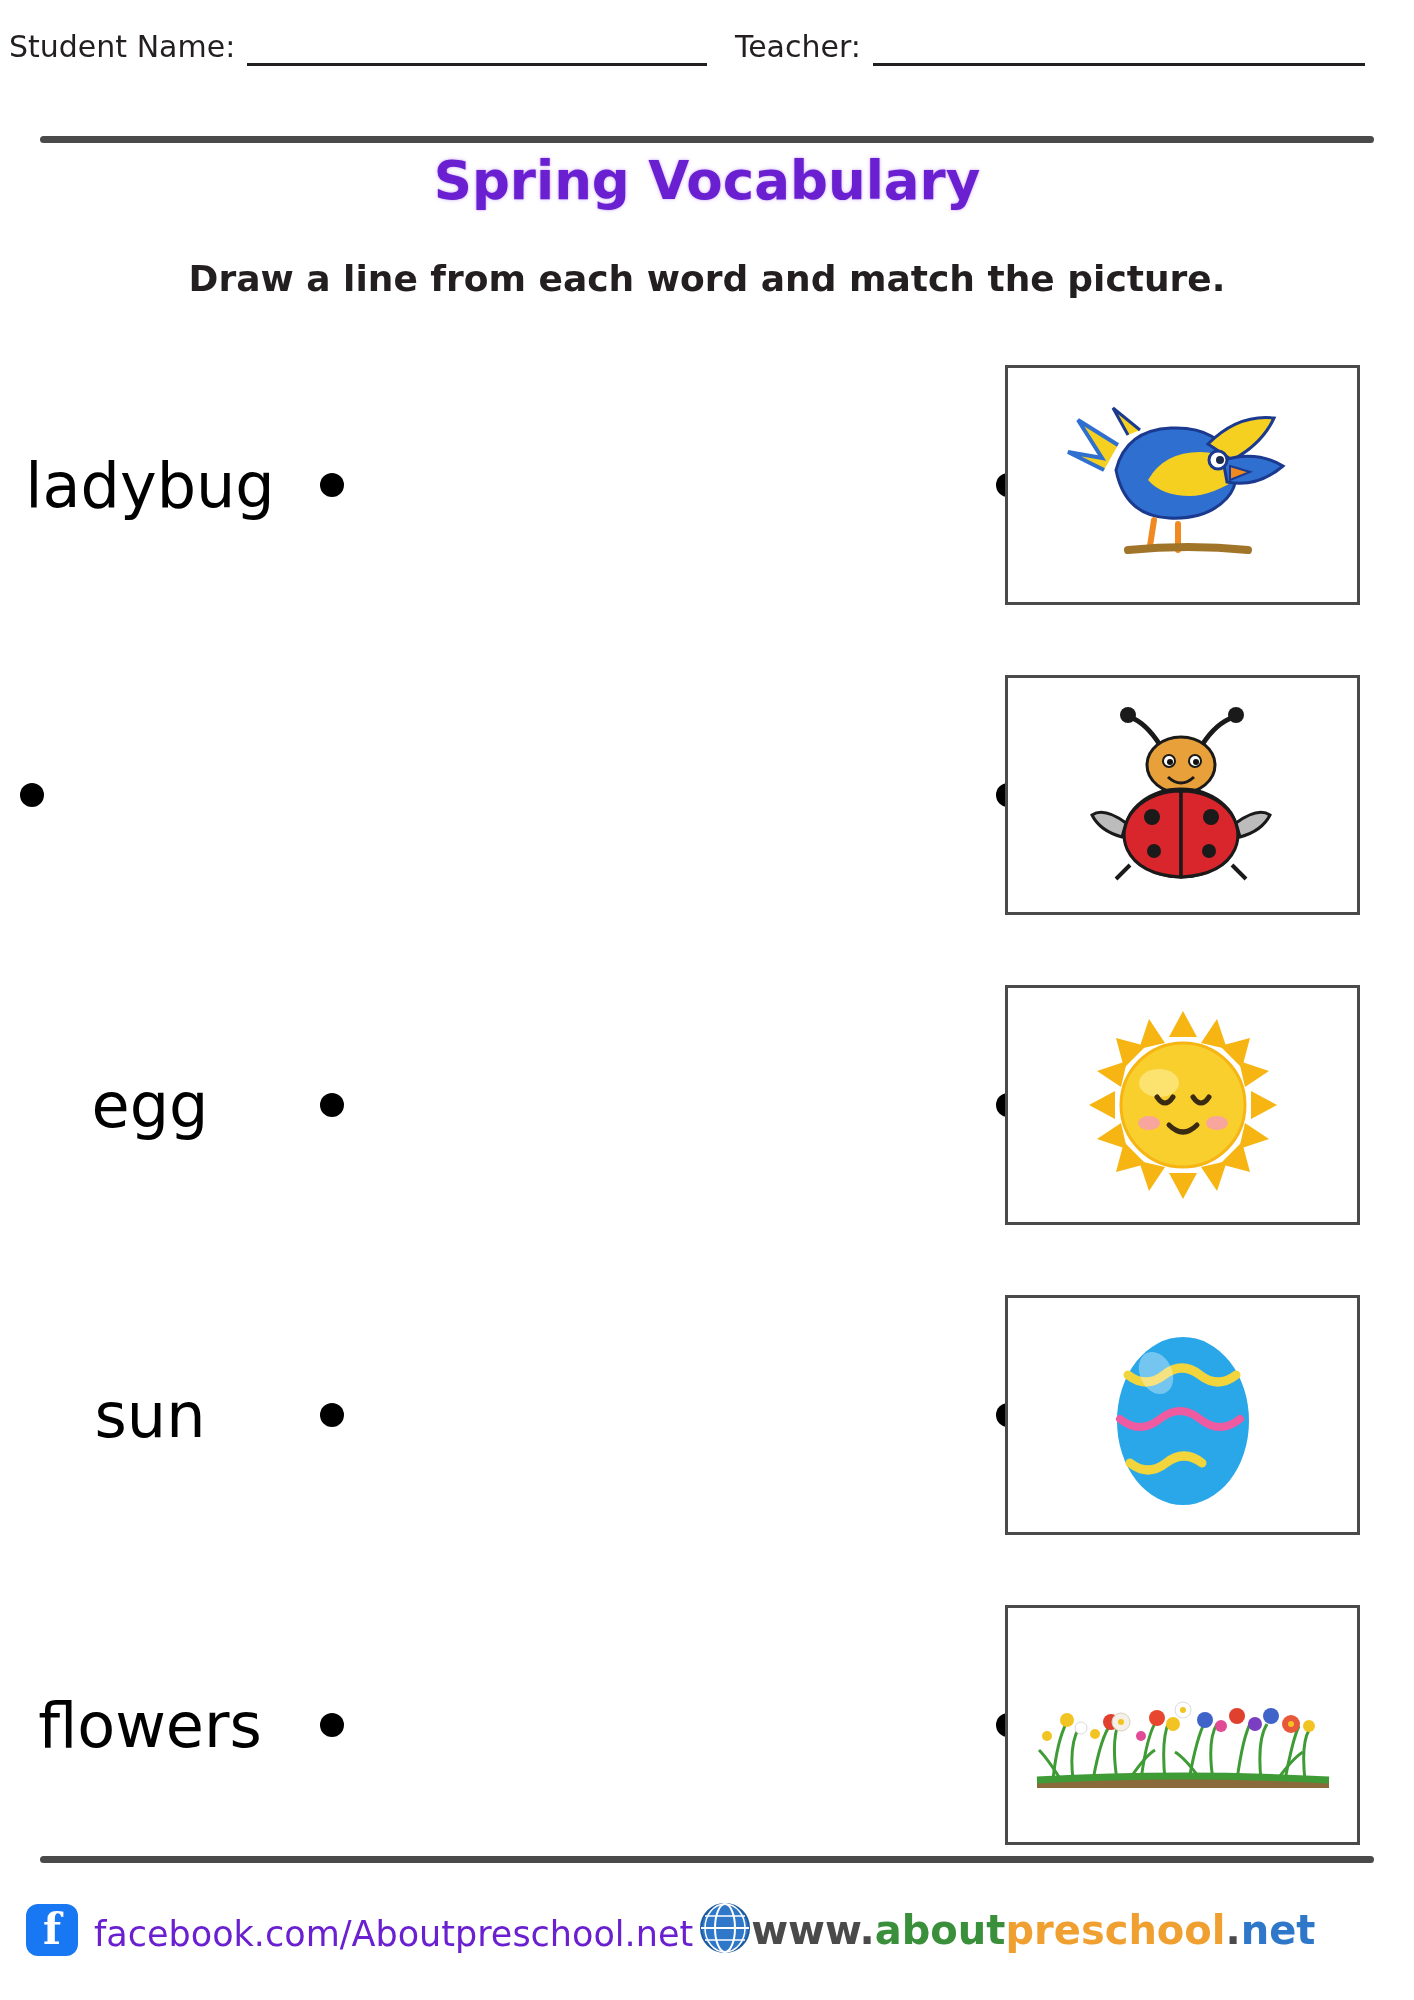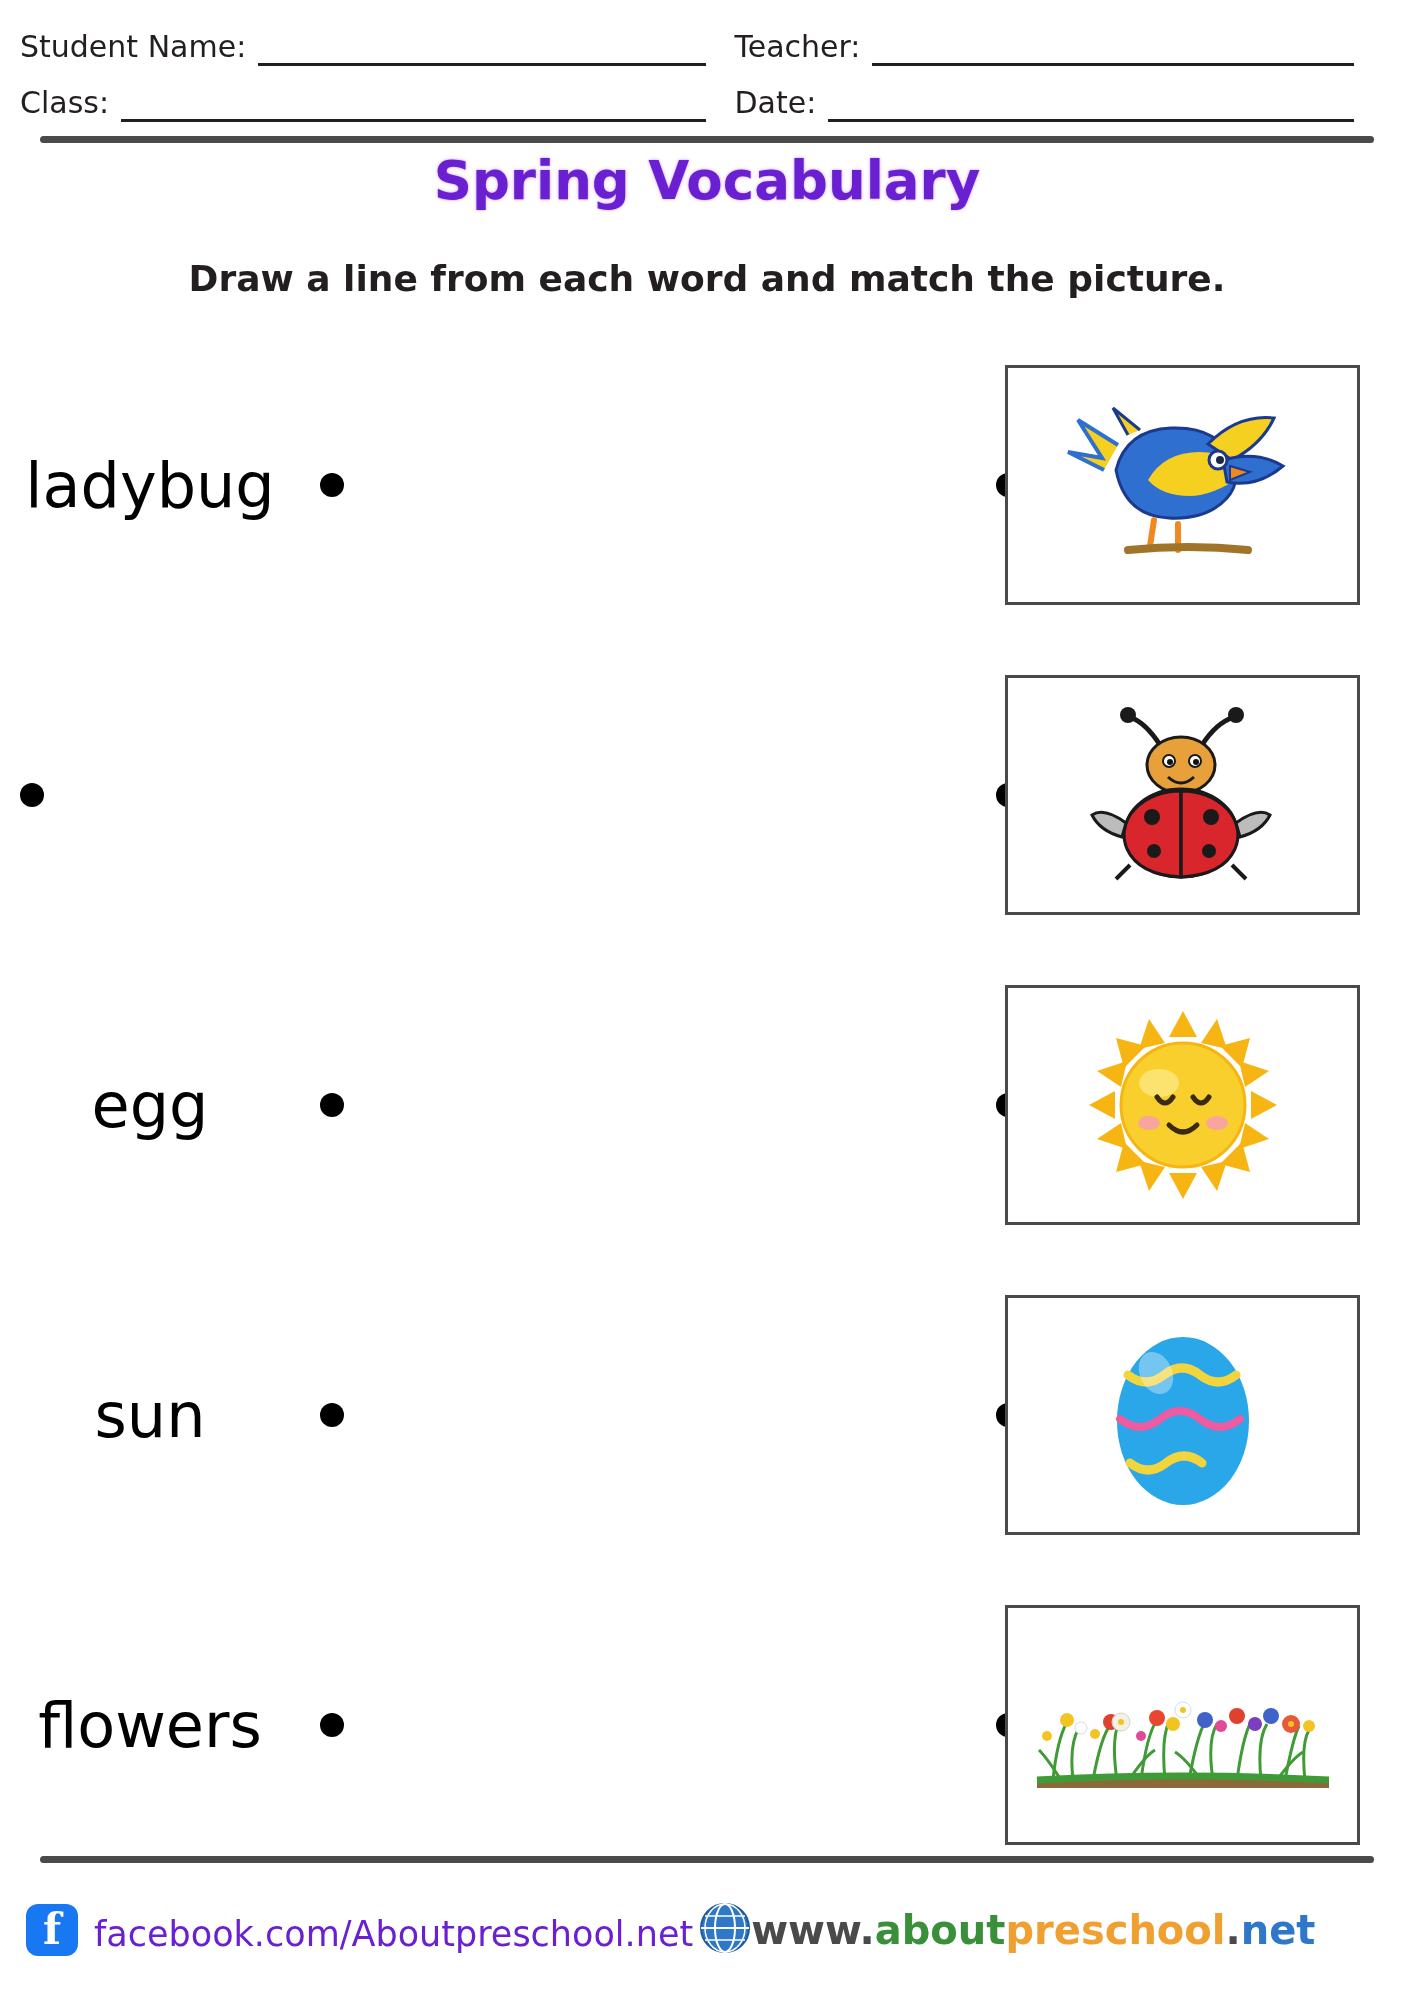--- a/index.html
+++ b/index.html
@@ -10,21 +10,21 @@
     background: #ffffff;
     font-family: "Liberation Sans", sans-serif;
     position: relative;
     overflow: hidden;
   }
 
   
   .header-fields {
     position: absolute;
     top: 10px; left: 0; right: 0;
-    padding: 0 20px;
+    padding: 0 9px;
   }
   .field-row {
     display: flex;
     align-items: flex-end;
     height: 56px;
   }
   .field-col { display:flex; align-items:flex-end; }
   .field-col.left { width: 52%; }
   .field-col.right { width: 48%; }
   .field-label {
@@ -170,30 +170,20 @@
 <body>
 
 <div class="header-fields">
   <div class="field-row">
     <div class="field-col left">
       <span class="field-label">Student Name:</span>
       <span class="field-line"></span>
     </div>
     <div class="field-col right">
       <span class="field-label">Teacher:</span>
-      <span class="field-line short"></span>
-    </div>
-  </div>
-  <div class="field-row">
-    <div class="field-col left">
-      <span class="field-label">Class:</span>
-      <span class="field-line"></span>
-    </div>
-    <div class="field-col right">
-      <span class="field-label">Date:</span>
       <span class="field-line short"></span>
     </div>
   </div>
 </div>
 
 <div class="rule top"></div>
 
 <div class="title">Spring Vocabulary</div>
 <div class="subtitle">Draw a line from each word and match the picture.</div>
 

